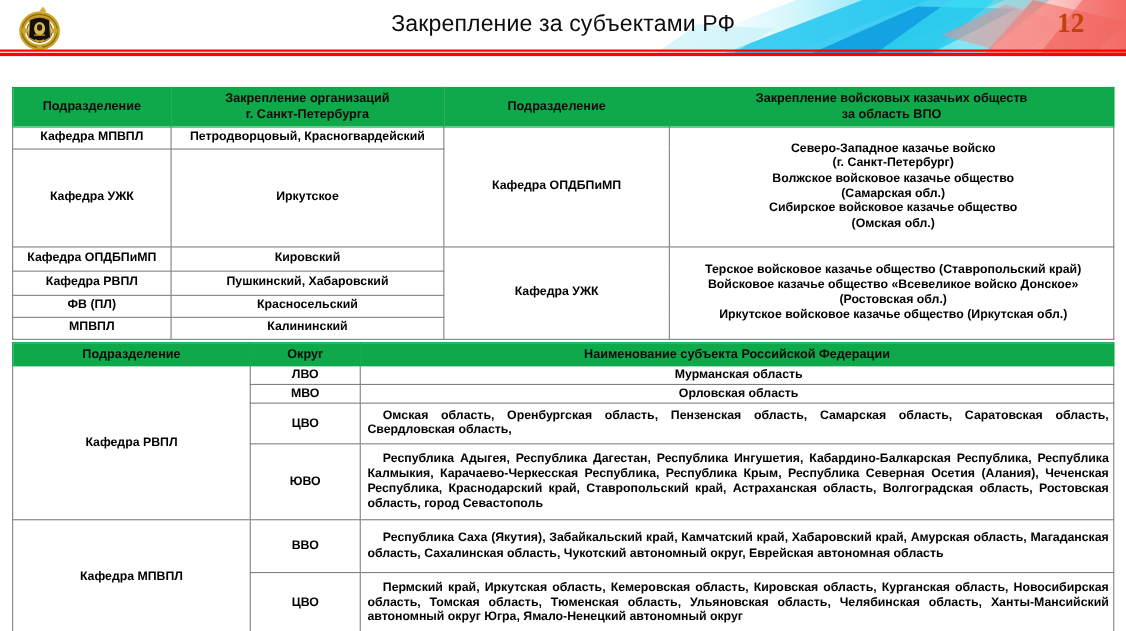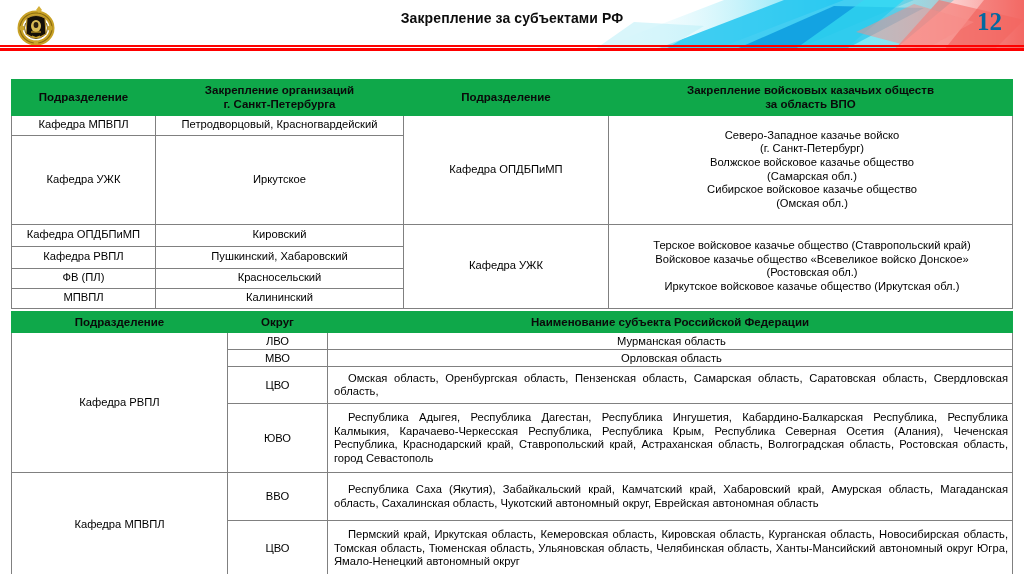--- a/index.html
+++ b/index.html
@@ -38,34 +38,34 @@
     top: 5px;
     width: 44px;
     height: 42px;
   }
   .banner-title {
     position: absolute;
     left: 0;
     right: 0;
     top: 10px;
     text-align: center;
-    font-size: 14px;
-    font-weight: bold;
+    font-size: 21px;
+    font-weight: normal;
     letter-spacing: 0.1px;
     color: #0d0d0d;
     z-index: 5;
   }
   .banner-pagenum {
     position: absolute;
-    right: 22px;
+    right: 38px;
     top: 8px;
     font-family: "Liberation Serif", serif;
     font-size: 25px;
     font-weight: bold;
-    color: #0369a1;
+    color: #c2410c;
     z-index: 6;
   }
   .rule-wrap {
     position: absolute;
     left: 0;
     top: 45px;
     width: 1024px;
     height: 9px;
   }
   .rule-a {
@@ -90,21 +90,21 @@
     border-collapse: collapse;
     table-layout: fixed;
     font-size: 11.2px;
     border-radius: 10px;
   }
   table.grid td, table.grid th {
     border: 1px solid #808080;
     padding: 1px 3px;
     vertical-align: middle;
     background: #ffffff;
-    font-weight: normal;
+    font-weight: bold;
     line-height: 1.22;
   }
   table.grid th.hd {
     background: #0fa84a;
     color: #0a0a0a;
     font-weight: bold;
     text-align: center;
     font-size: 11.5px;
     line-height: 1.25;
     border-color: #0fa84a;

